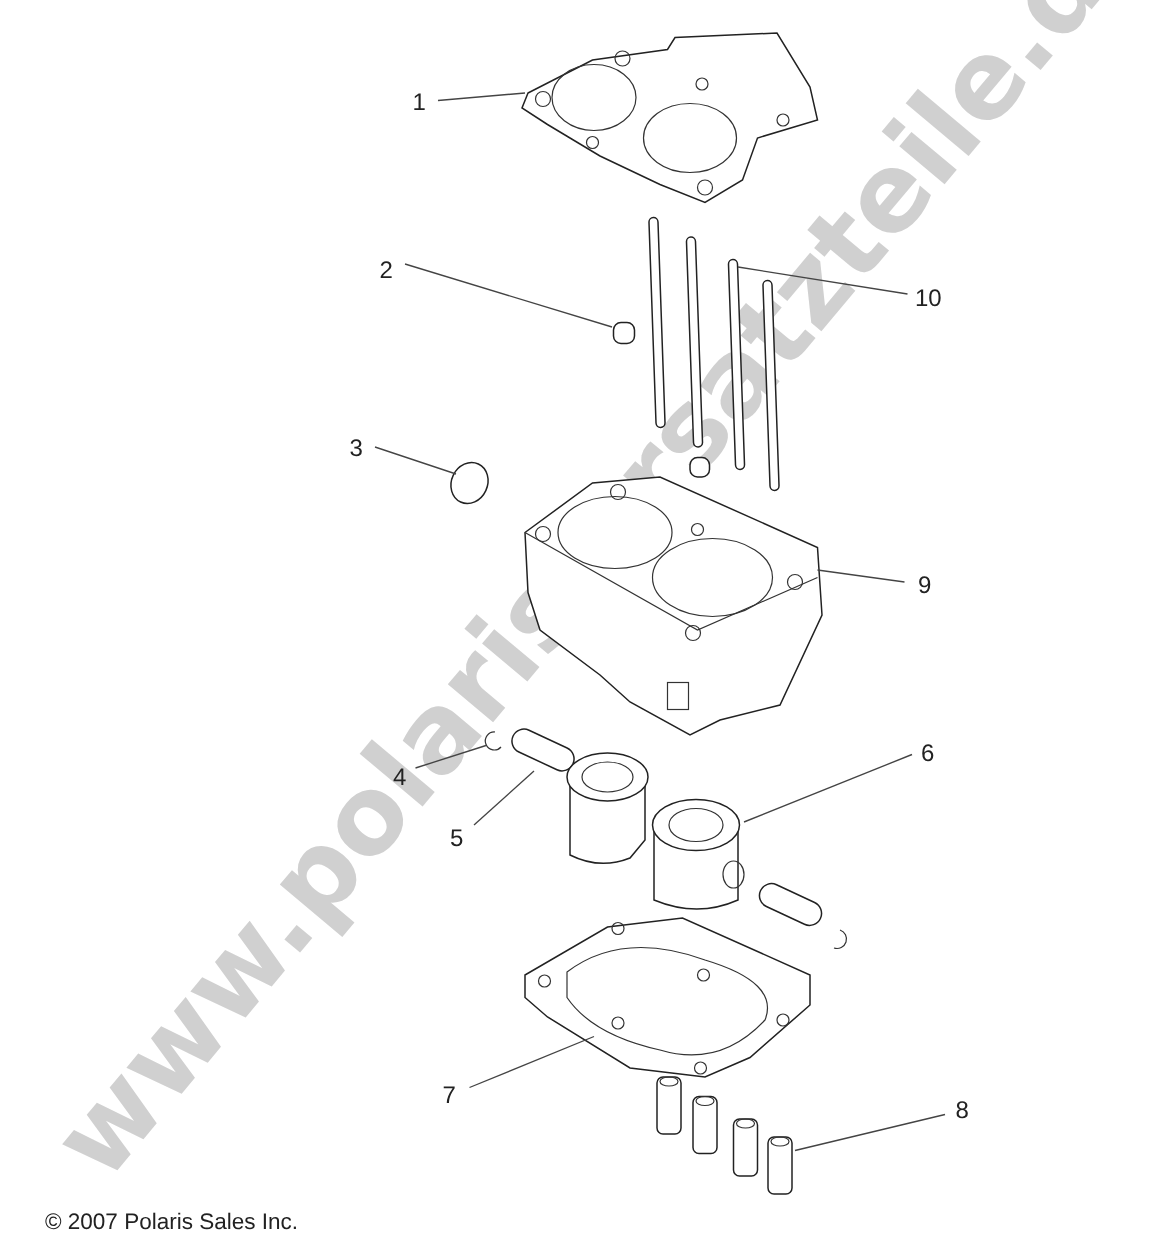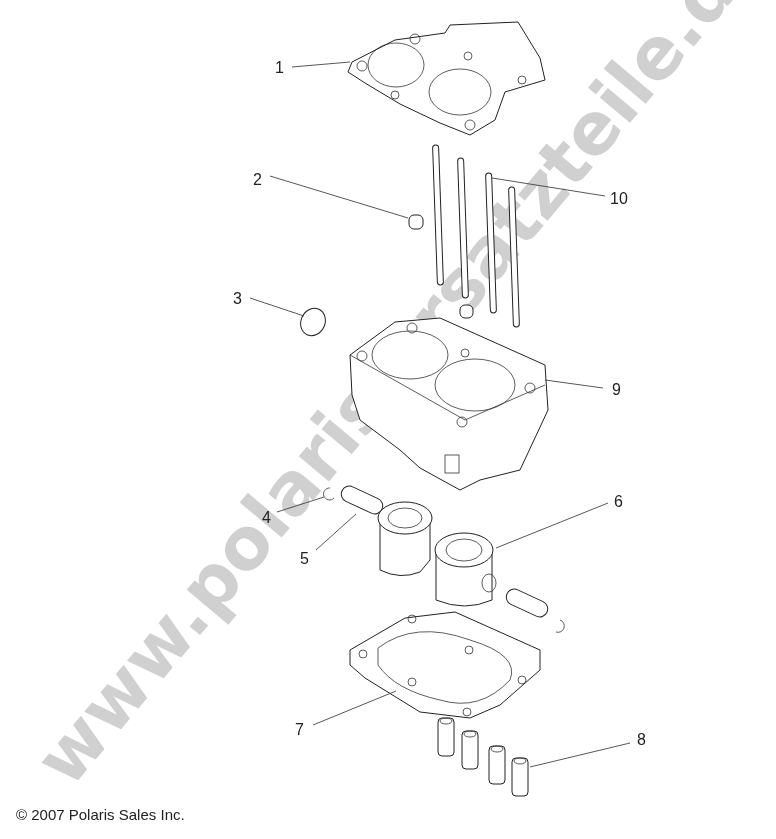--- a/index.html
+++ b/index.html
@@ -5,21 +5,21 @@
   html, body { margin:0; padding:0; background:#ffffff; }
   body { width:776px; height:839px; position:relative; overflow:hidden;
          font-family: "Liberation Sans", sans-serif; }
   #diagram { position:absolute; left:0; top:0; width:776px; height:839px; }
   .callout { font-family: "Liberation Sans", sans-serif; font-size:16px; fill:#222222; }
   .part { fill:#ffffff; stroke:#222; stroke-width:1; }
   .thin { fill:none; stroke:#333; stroke-width:0.8; }
   .leader { stroke:#444; stroke-width:0.9; fill:none; }
   .wm { font-family: "DejaVu Sans", sans-serif; font-weight:bold; font-size:72px;
         fill:#c8c8c8; opacity:0.85; }
-  #copyright { position:absolute; left:16px; top:806px; font-size:15px; color:#222;
+  #copyright { position:absolute; left:30px; top:806px; font-size:15px; color:#222;
                font-family: "Liberation Sans", sans-serif; }
 </style>
 </head>
 <body>
 
 <svg id="diagram" viewBox="0 0 776 839" xmlns="http://www.w3.org/2000/svg">
 
   <g>
     <text class="wm" transform="translate(70,790) rotate(-50)">www.polaris-ersatzteile.de</text>
   </g>

